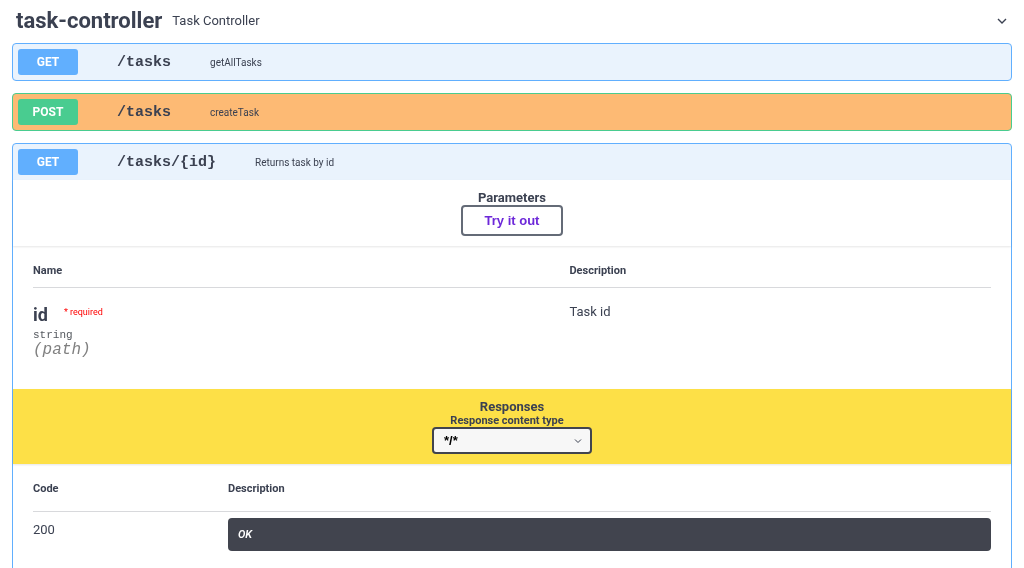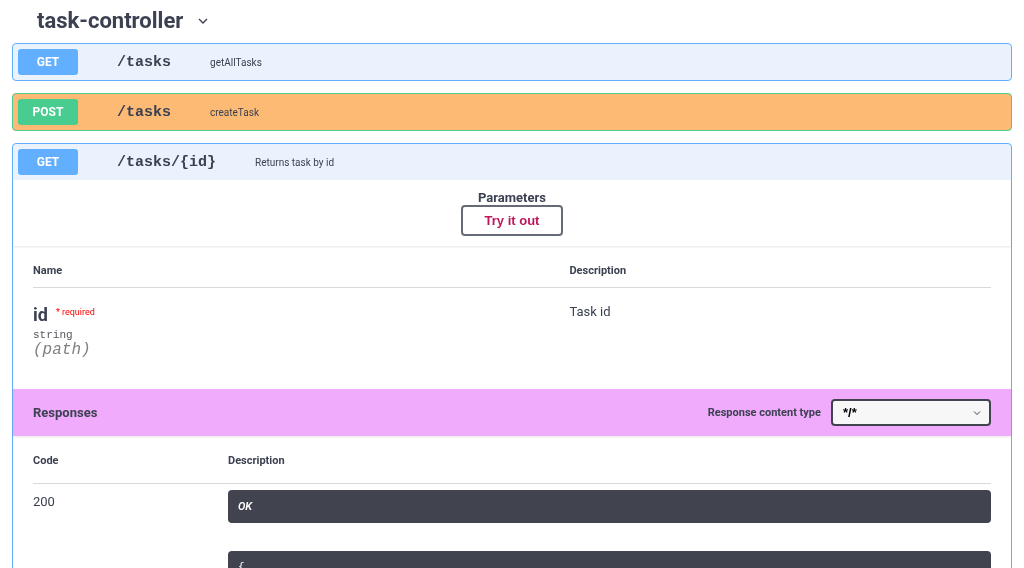--- a/index.html
+++ b/index.html
@@ -14,21 +14,20 @@
       display: flex;
       align-items: center;
       padding: 8px 0 10px 4px;
       cursor: pointer;
     }
     .tag-name {
       font-size: 22px;
       font-weight: 700;
       color: #3b4151;
       margin-right: 10px;
-      margin-left: 21px;
     }
     .tag-desc {
       font-size: 13px;
       color: #3b4151;
       flex: 1;
     }
     .chevron {
       width: 20px;
       height: 20px;
       display: flex;
@@ -91,21 +90,21 @@
     }
     .section-title {
       font-size: 13px;
       font-weight: 700;
       color: #3b4151;
       flex: 1;
     }
     .try-btn {
       background: #fff;
       border: 2px solid #646b77;
-      color: #be185d;
+      color: #6d28d9;
       padding: 6px 22px;
       font-size: 13px;
       font-weight: 700;
       border-radius: 4px;
       cursor: pointer;
     }
 
     .param-table {
       width: 100%;
       padding: 18px 20px 30px 20px;
@@ -123,42 +122,43 @@
     .param-desc-cell { flex: 1; font-size: 13px; }
     .param-name {
       font-size: 18px;
       font-weight: 700;
       display: inline;
     }
     .param-required {
       color: #ff0000;
       font-size: 9px;
       vertical-align: super;
-      margin-left: 8px;
+      margin-left: 16px;
     }
     .param-required::before { content: "* "; color: #ff0000; }
     .param-type {
       font-family: "Courier New", monospace;
       font-size: 11px;
       color: #55595f;
       margin-top: 4px;
     }
     .param-in {
       font-family: "Courier New", monospace;
       font-style: italic;
       font-size: 16px;
       color: #808080;
     }
 
     .responses-header {
       display: flex;
       align-items: center;
       padding: 10px 20px;
-      background: #f0abfc;
+      background: #fde047;
       box-shadow: 0 1px 2px rgba(0,0,0,0.1);
+      flex-direction: column;
     }
     .responses-header .section-title { flex: 1; }
     .ct-label {
       font-size: 11px;
       font-weight: 700;
       margin-right: 10px;
     }
     .ct-select {
       border: 2px solid #41444e;
       border-radius: 4px;
@@ -229,20 +229,21 @@
       border-radius: 4px;
       white-space: pre;
       overflow-x: auto;
     }
   </style>
 </head>
 <body>
 
 <div class="tag-header">
   <span class="tag-name">task-controller</span>
+  <span class="tag-desc">Task Controller</span>
   <span class="chevron">
     <svg viewBox="0 0 24 24" fill="none" stroke="#3b4151" stroke-width="2">
         <polyline points="6 9 12 15 18 9"></polyline>
       </svg>
   </span>
 </div>
 
 <div class="opblock opblock-get">
   <div class="opblock-summary">
     <span class="opblock-method">GET</span>

